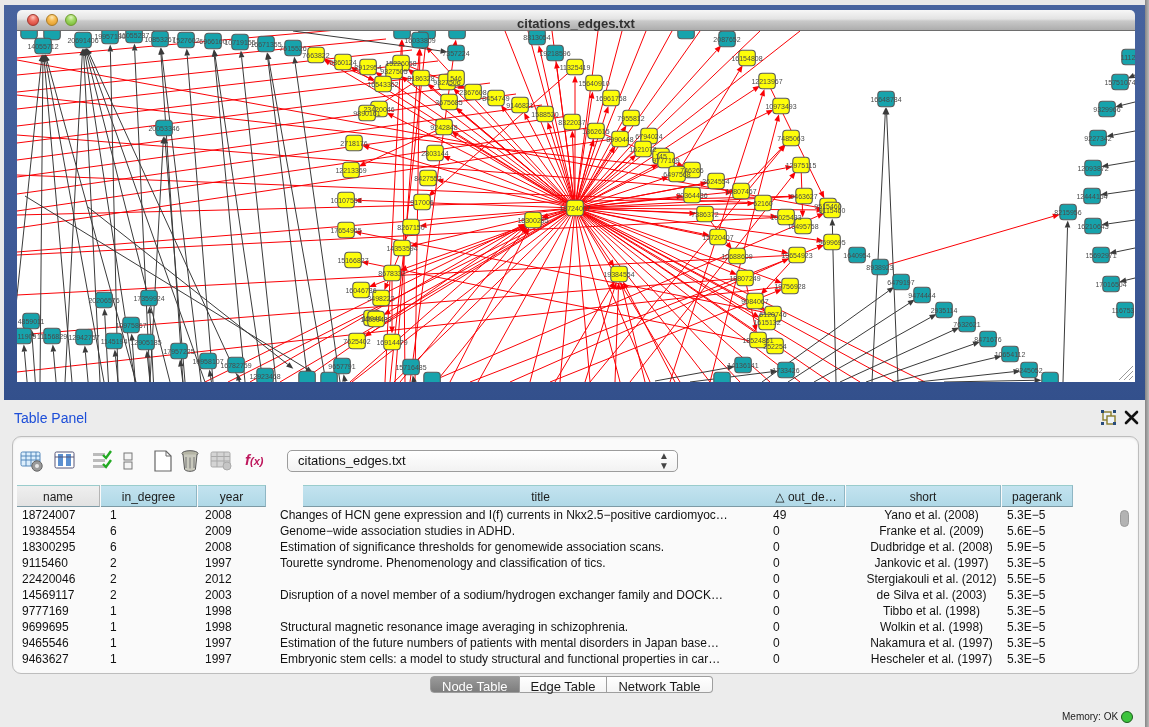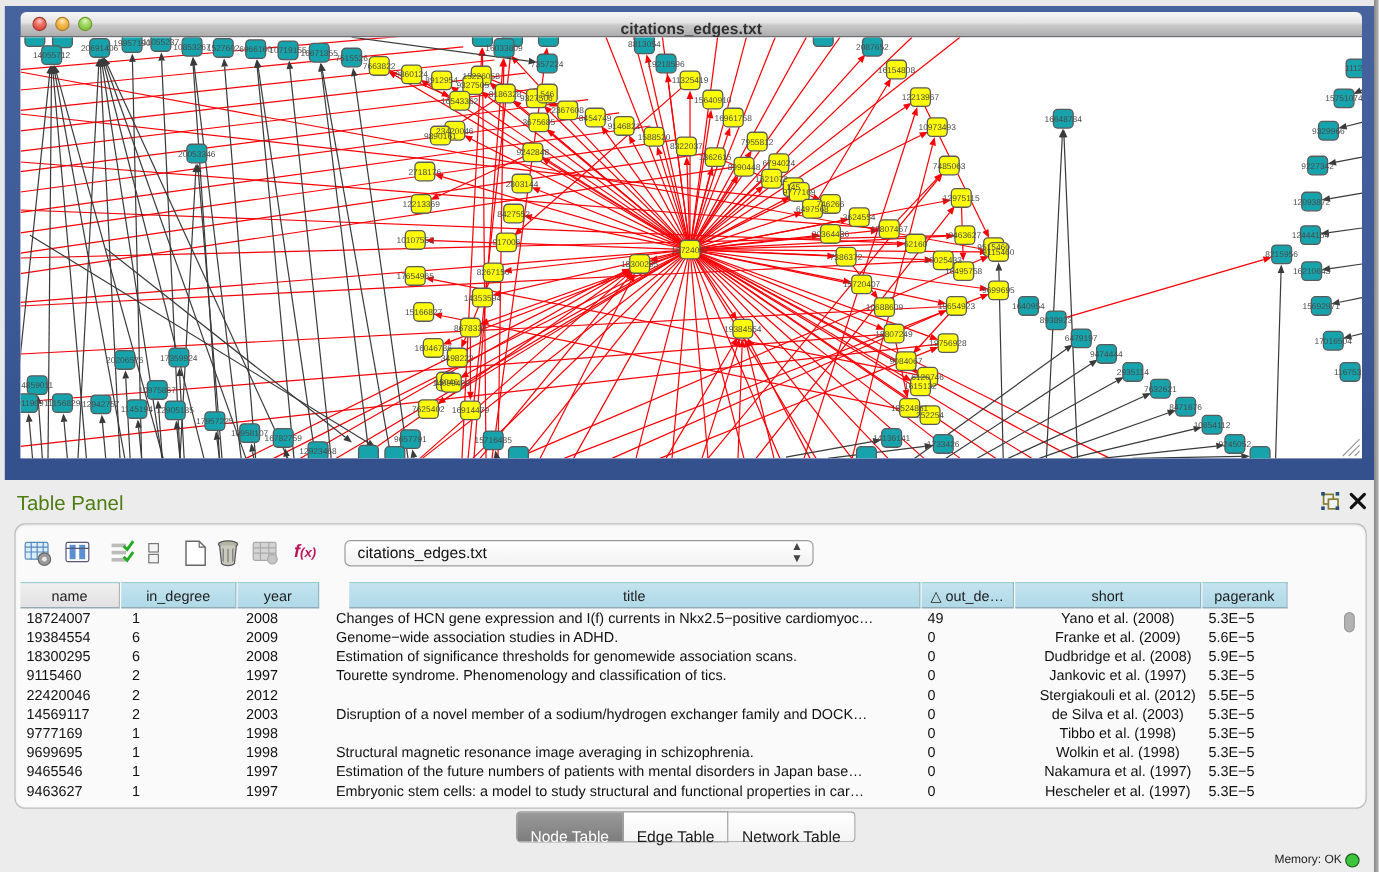--- a/index.html
+++ b/index.html
@@ -15,42 +15,42 @@
   position:absolute;top:3px;letter-spacing:0}
 .tl{position:absolute;top:4px;width:12px;height:12px;border-radius:50%}
 #tl1{left:10px;background:radial-gradient(circle at 50% 25%,#fdc7bd 0%,#ee6f61 40%,#ce3a30 100%);border:1px solid #a03730;box-sizing:border-box}
 #tl2{left:29px;background:radial-gradient(circle at 50% 25%,#fde9b8 0%,#f6ba4f 40%,#dc9724 100%);border:1px solid #ac7b25;box-sizing:border-box}
 #tl3{left:48px;background:radial-gradient(circle at 50% 25%,#e2f4c0 0%,#a0d964 40%,#6fb32a 100%);border:1px solid #6f9c30;box-sizing:border-box}
 #canvas{left:0;top:21px;width:1118px;height:351px;background:#fff;position:absolute;overflow:hidden}
 
 #rstrip{left:1145px;top:0;width:4px;height:727px;background:linear-gradient(90deg,#858585,#b9b9b9);position:absolute}
 
 #tp{left:0;top:400px;width:1145px;height:327px;background:#ececec;position:absolute}
-#tptitle{left:14px;top:10px;font-size:17px;color:#4d7c0f;position:absolute}
+#tptitle{left:14px;top:10px;font-size:14px;color:#1d4ed8;position:absolute}
 #inset{left:12px;top:36px;width:1127px;height:238px;background:#fafafa;border:1px solid #bdbdbd;
   border-radius:9px;position:absolute;box-shadow:inset 0 1px 2px rgba(0,0,0,0.08)}
 #dd{left:287px;top:50px;width:391px;height:22px;background:linear-gradient(180deg,#ffffff,#f2f2f2);
   border:1px solid #9c9c9c;border-radius:5px;position:absolute;font-size:13px;color:#111;
   line-height:20px;padding-left:10px}
 #dda{position:absolute;right:8px;top:0px;font-size:10px;color:#444;line-height:10px}
 
 #thead{left:17px;top:85px;width:1076px;height:22px;position:absolute;font-size:12px;color:#1c1c1c}
 .th{position:absolute;top:0;height:22px;line-height:22px;text-align:center;
   background:linear-gradient(180deg,#c3e3ef,#b0d9e7);border-right:1px solid #8fb6c4;border-top:1px solid #9cc;border-bottom:1px solid #7d9aa5}
 .tbody{position:absolute;font-size:12px;color:#111}
 .tr{position:absolute;left:17px;width:1076px;height:16px;line-height:16px;white-space:nowrap}
 .tr span{position:absolute;overflow:hidden;white-space:nowrap}
 .c1{left:5px;width:80px}.c2{left:93px;width:95px}.c3{left:188px;width:95px}
 .c4{left:263px;width:487px}.c5{left:756px;width:72px}.c6{left:836px;width:157px;text-align:center}
 .c7{left:990px;width:95px}
 #sbar{left:1120px;top:110px;width:11px;height:155px;position:absolute}
 #sthumb{width:9px;height:17px;border-radius:5px;background:#b3b3b3;border:1px solid #9a9a9a}
 
 #tabs{left:430px;top:276px;position:absolute;height:19px;font-size:13px}
-.tab{float:left;height:17px;line-height:18px;padding:12px 11px;border:1px solid #9e9e9e;border-left:none}
+.tab{float:left;height:17px;line-height:18px;padding:1px 11px;border:1px solid #9e9e9e;border-left:none}
 #tab1{border-left:1px solid #9e9e9e;border-radius:4px 0 0 4px;background:linear-gradient(180deg,#9a9a9a,#7d7d7d);color:#fff}
 #tab2{background:linear-gradient(180deg,#ffffff,#f4f4f4);color:#1a1a1a}
 #tab3{border-radius:0 4px 4px 0;background:linear-gradient(180deg,#ffffff,#f4f4f4);color:#1a1a1a}
 #mem{left:1062px;top:711px;position:absolute;font-size:10px;color:#222}
 #memdot{position:absolute;left:1121px;top:711px;width:12px;height:12px;border-radius:50%;
   background:#3dc43d;border:1.5px solid #1d5c1d}
 </style></head><body>
 <div id="frame"></div>
 <div id="win">
   <div id="titlebar">
@@ -762,21 +762,21 @@
       <rect x="1" y="3" width="19" height="15" rx="1.5" fill="#d4d4d4" stroke="#a9a9a9"></rect>
       <path d="M1 7.5h19M1 12h19M7 3v15M14 3v15" stroke="#a9a9a9" fill="none"></path>
       <circle cx="17" cy="17" r="4" fill="#c5c5c5" stroke="#aaa"></circle>
     </svg>
     <div class="abs" style="left:245px;top:51px;font-size:15px;font-style:italic;font-weight:bold;color:#be185d;font-family:Liberation Sans, sans-serif">f<span style="font-size:11px">(x)</span></div>
   <div id="dd">citations_edges.txt<span id="dda">▲<br>▼</span></div>
   <div id="thead">
     <div class="th" style="left:0;width:83px;background:linear-gradient(180deg,#efefef,#e2e2e2);border-right:1px solid #b5b5b5">name</div>
     <div class="th" style="left:84px;width:96px">in_degree</div>
     <div class="th" style="left:181px;width:68px">year</div>
-    <div class="th" style="left:274px;width:476px">title</div>
+    <div class="th" style="left:286px;width:476px">title</div>
     <div class="th" style="left:751px;width:77px">△ out_de…</div>
     <div class="th" style="left:829px;width:155px">short</div>
     <div class="th" style="left:985px;width:71px">pagerank</div>
   </div>
   <div class="tbody">
       <div class="tr" style="top:107px">
         <span class="c1">18724007</span>
         <span class="c2">1</span>
         <span class="c3">2008</span>
         <span class="c4">Changes of HCN gene expression and I(f) currents in Nkx2.5−positive cardiomyoc…</span>

